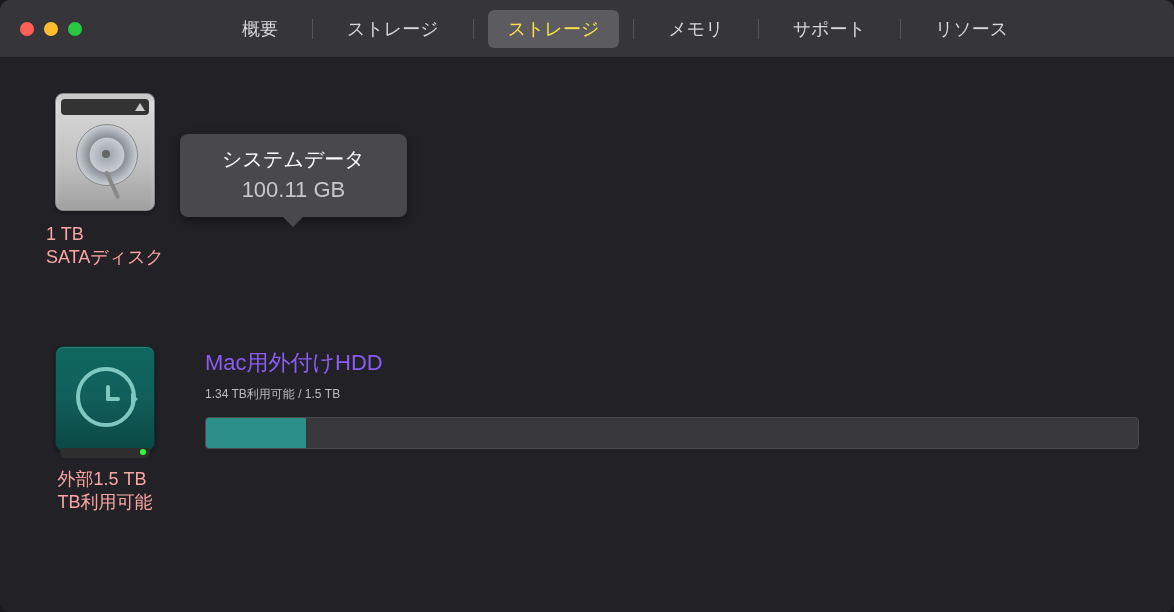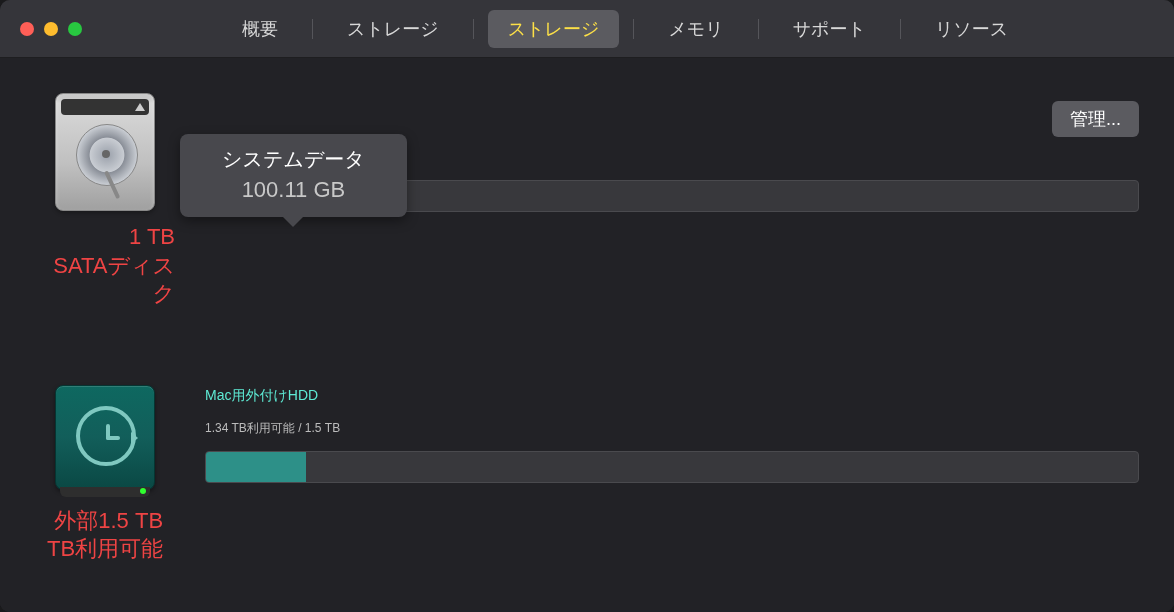--- a/index.html
+++ b/index.html
@@ -183,35 +183,35 @@
       background:#2e2e2e;
       border-radius:0 0 6px 6px;
     }
     .ext-led {
       position:absolute; right:8px; bottom:-5px;
       width:6px; height:6px; border-radius:50%;
       background:#30ff30;
     }
 
     .drive-caption {
-      text-align:right;
-      font-size:22px;
-      color:#ef4444;
+      text-align:left;
+      font-size:18px;
+      color:#fca5a5;
       line-height:1.3;
     }
 
     .drive-info {
       flex:1;
       padding-top:8px;
       position:relative;
     }
     .drive-title {
-      font-size:14px;
-      color:#5eead4;
-      margin-bottom:15px;
+      font-size:22px;
+      color:#8b5cf6;
+      margin-bottom:8px;
     }
     .drive-sub {
       font-size:12px;
       color:#bcbcbc;
       margin-bottom:14px;
     }
     .bar {
       height:32px;
       background:#38383c;
       border:1px solid #4a4a4e;
@@ -302,28 +302,20 @@
           <div class="hdd-internal">
             <div class="hdd-label-bar">
                 <div class="hdd-warn"></div>
               </div>
             <div class="hdd-arm"></div>
           </div>
         </div>
         <div class="drive-caption">
           <div>1 TB</div>
           <div>SATAディスク</div>
-        </div>
-      </div>
-      <div class="drive-info">
-        <button class="manage-btn">管理...</button>
-        <div class="masked-title" style="margin-top:34px;">可能 / 1 TB</div>
-        <div style="height:18px"></div>
-        <div class="bar">
-          <div class="seg sys"></div>
         </div>
       </div>
     </div>
 
     <div class="drive-row" style="margin-top:20px;">
       <div class="drive-icon-col">
         <div class="drive-icon" style="height:118px;">
           <div class="hdd-external">
             <div class="tm-ring">
                 <div class="tm-arrow"></div>

